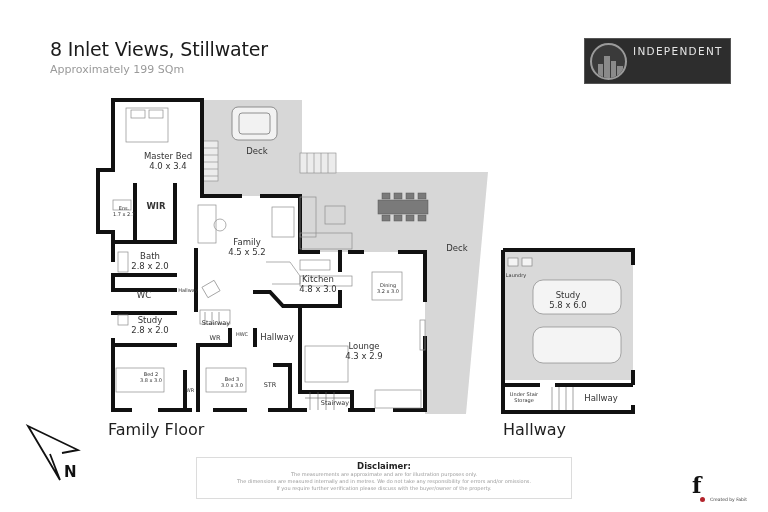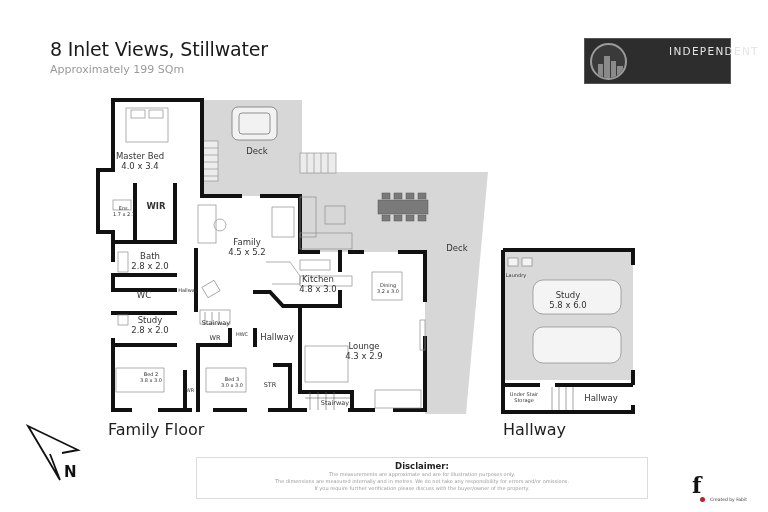--- a/index.html
+++ b/index.html
@@ -5,35 +5,35 @@
   * { margin: 0; padding: 0; box-sizing: border-box; }
   html, body { width: 768px; height: 512px; background: #ffffff; overflow: hidden; }
   body { position: relative; font-family: "DejaVu Sans", sans-serif; color: #1a1a1a; }
 
   .title { position: absolute; left: 50px; top: 38px; font-size: 19px; color: #1b1b1b; letter-spacing: -0.2px; }
   .subtitle { position: absolute; left: 50px; top: 63px; font-size: 11px; color: #9a9a9a; }
 
   .logo { position: absolute; left: 584px; top: 38px; width: 147px; height: 46px; background: #2d2d2d; border: 1px solid #555; }
   .logo-circle { position: absolute; left: 5px; top: 4px; width: 37px; height: 37px; border-radius: 50%; border: 2px solid #9a9a9a; overflow: hidden; background: #3a3a3a; }
   .logo-circle i { position: absolute; bottom: 0; background: #8a8a8a; display: block; }
-  .logo-top { position: absolute; left: 48px; top: 6px; font-size: 10.5px; letter-spacing: 1.3px; color: #e6e6e6; margin-left: 36px; }
+  .logo-top { position: absolute; left: 48px; top: 6px; font-size: 10.5px; letter-spacing: 1.3px; color: #e6e6e6; }
   .logo-bottom { position: absolute; left: 51px; top: 16px; font-family: "DejaVu Serif", serif; font-size: 21px; letter-spacing: 3px; color: #ededed; }
 
   .plan { position: absolute; left: 0; top: 0; width: 768px; height: 512px; }
   .lbl { position: absolute; text-align: center; color: #333; line-height: 1.15; white-space: nowrap; transform: translateX(-50%); }
   .lbl-md { font-size: 8.5px; }
   .lbl-sm { font-size: 6.5px; }
   .lbl-xs { font-size: 5px; }
 
   .floor-label { position: absolute; font-size: 16px; color: #1e1e1e; }
 
   .north { position: absolute; left: 20px; top: 418px; width: 70px; height: 70px; }
   .north-n { position: absolute; left: 64px; top: 463px; font-size: 15px; font-weight: bold; color: #111; }
 
-  .disclaimer { position: absolute; left: 196px; top: 457px; width: 452px; height: 42px; border: 1px solid #dcdcdc; text-align: center; }
+  .disclaimer { position: absolute; left: 196px; top: 457px; width: 376px; height: 42px; border: 1px solid #dcdcdc; text-align: center; }
   .disclaimer h4 { font-size: 8.5px; font-weight: bold; color: #222; margin-top: 3px; }
   .disclaimer p { font-size: 5px; color: #9a9a9a; line-height: 1.35; }
 
   .fabit { position: absolute; left: 692px; top: 472px; }
   .fabit-f { font-family: "DejaVu Serif", serif; font-size: 22px; font-weight: bold; color: #111; position: absolute; left: 0; top: 0; }
   .fabit-dot { position: absolute; left: 8px; top: 25px; width: 5px; height: 5px; border-radius: 50%; background: #b3242c; }
   .fabit-text { position: absolute; left: 18px; top: 25px; font-size: 4.5px; color: #444; white-space: nowrap; }
 </style>
 </head>
 <body>
@@ -181,21 +181,21 @@
     <g stroke="#666" stroke-width="0.6" fill="none">
       <line x1="552" y1="387" x2="552" y2="410"></line>
         <line x1="559" y1="387" x2="559" y2="410"></line>
         <line x1="566" y1="387" x2="566" y2="410"></line>
         <line x1="573" y1="387" x2="573" y2="410"></line>
     </g>
   </g>
 
 </svg>
 
-<div class="lbl lbl-md" style="left:140px;top:152px;">
+<div class="lbl lbl-md" style="left:168px;top:152px;">
   <div>Master Bed</div>
   <div>4.0 x 3.4</div>
 </div>
 <div class="lbl lbl-xs" style="left:124px;top:206px;">
   <div>Ens.</div>
   <div>1.7 x 2.7</div>
 </div>
 <div class="lbl lbl-md" style="left:156px;top:202px;font-weight:bold;">
   <div>WIR</div>
 </div>

